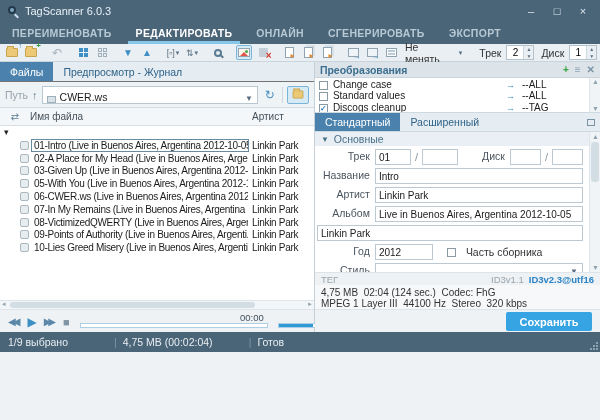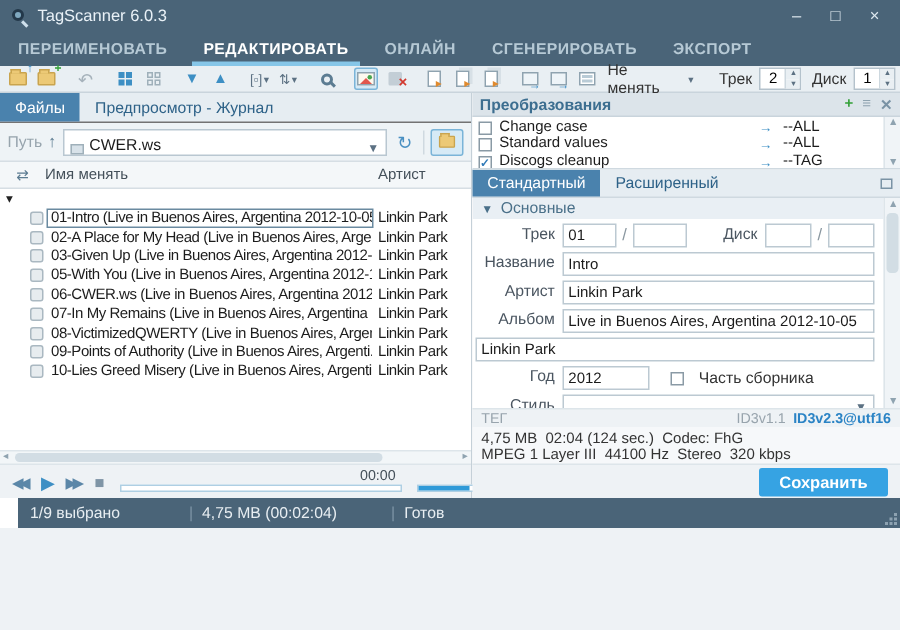--- a/index.html
+++ b/index.html
@@ -197,21 +197,21 @@
   .tagbar .l { color:#98a4ad; flex:1; }
   .tagbar .v1 { color:#98a4ad; margin-right:5px; }
   .tagbar .v2 { color:#2a83c5; font-weight:bold; }
   .finfo { height:24px; padding:2px 6px; font-size:10px; color:#333; line-height:11px;
     background:#f6f8fa; white-space:pre; }
   .savebar { height:23px; background:#eef2f5; position:relative; border-top:1px solid #dde5ea; }
   .save-btn { position:absolute; right:8px; top:2px; width:86px; height:19px; background:#36a3e3;
     color:#fff; border:none; border-radius:2px; font-family:inherit; font-size:11px; font-weight:bold; }
 
   
-  .statusbar { position:absolute; left:12px; right:0; bottom:0; height:20px; background:#4a6478;
+  .statusbar { position:absolute; left:0; right:0; bottom:0; height:20px; background:#4a6478;
     color:#e8eef2; display:flex; align-items:center; font-size:10.5px; }
   .sb-sep { color:#7e95a6; margin:0 6px; }
   .sb-sel { margin-left:8px; width:100px; }
   .sb-size { width:120px; }
   .grip { position:absolute; right:2px; bottom:2px; width:8px; height:8px; }
   .grip::before { content:""; position:absolute; right:0; bottom:0; width:2px; height:2px;
     background:#8da2b1; box-shadow:-3px 0 #8da2b1, 0 -3px #8da2b1, -6px 0 #8da2b1, 0 -6px #8da2b1, -3px -3px #8da2b1; }
 </style>
 </head>
 <body>
@@ -361,21 +361,21 @@
           <span class="chev">▼</span>
         </div>
         <span class="refresh">↻</span>
         <span class="vline"></span>
         <span class="folders-btn">
             <span class="folder"></span>
           </span>
       </div>
       <div class="lheader">
         <span class="lh-shuffle">⇄</span>
-        <span class="lh-name">Имя менять</span>
+        <span class="lh-name">Имя файла</span>
         <span class="lh-artist">Артист</span>
       </div>
       <div class="flist">
         <div class="tree-caret">▾</div>
         <div class="frow">
             <span class="fic"></span>
             <span class="fname focus">01-Intro (Live in Buenos Aires, Argentina 2012-10-05)...</span>
             <span class="fartist">Linkin Park</span>
           </div>
         <div class="frow">

